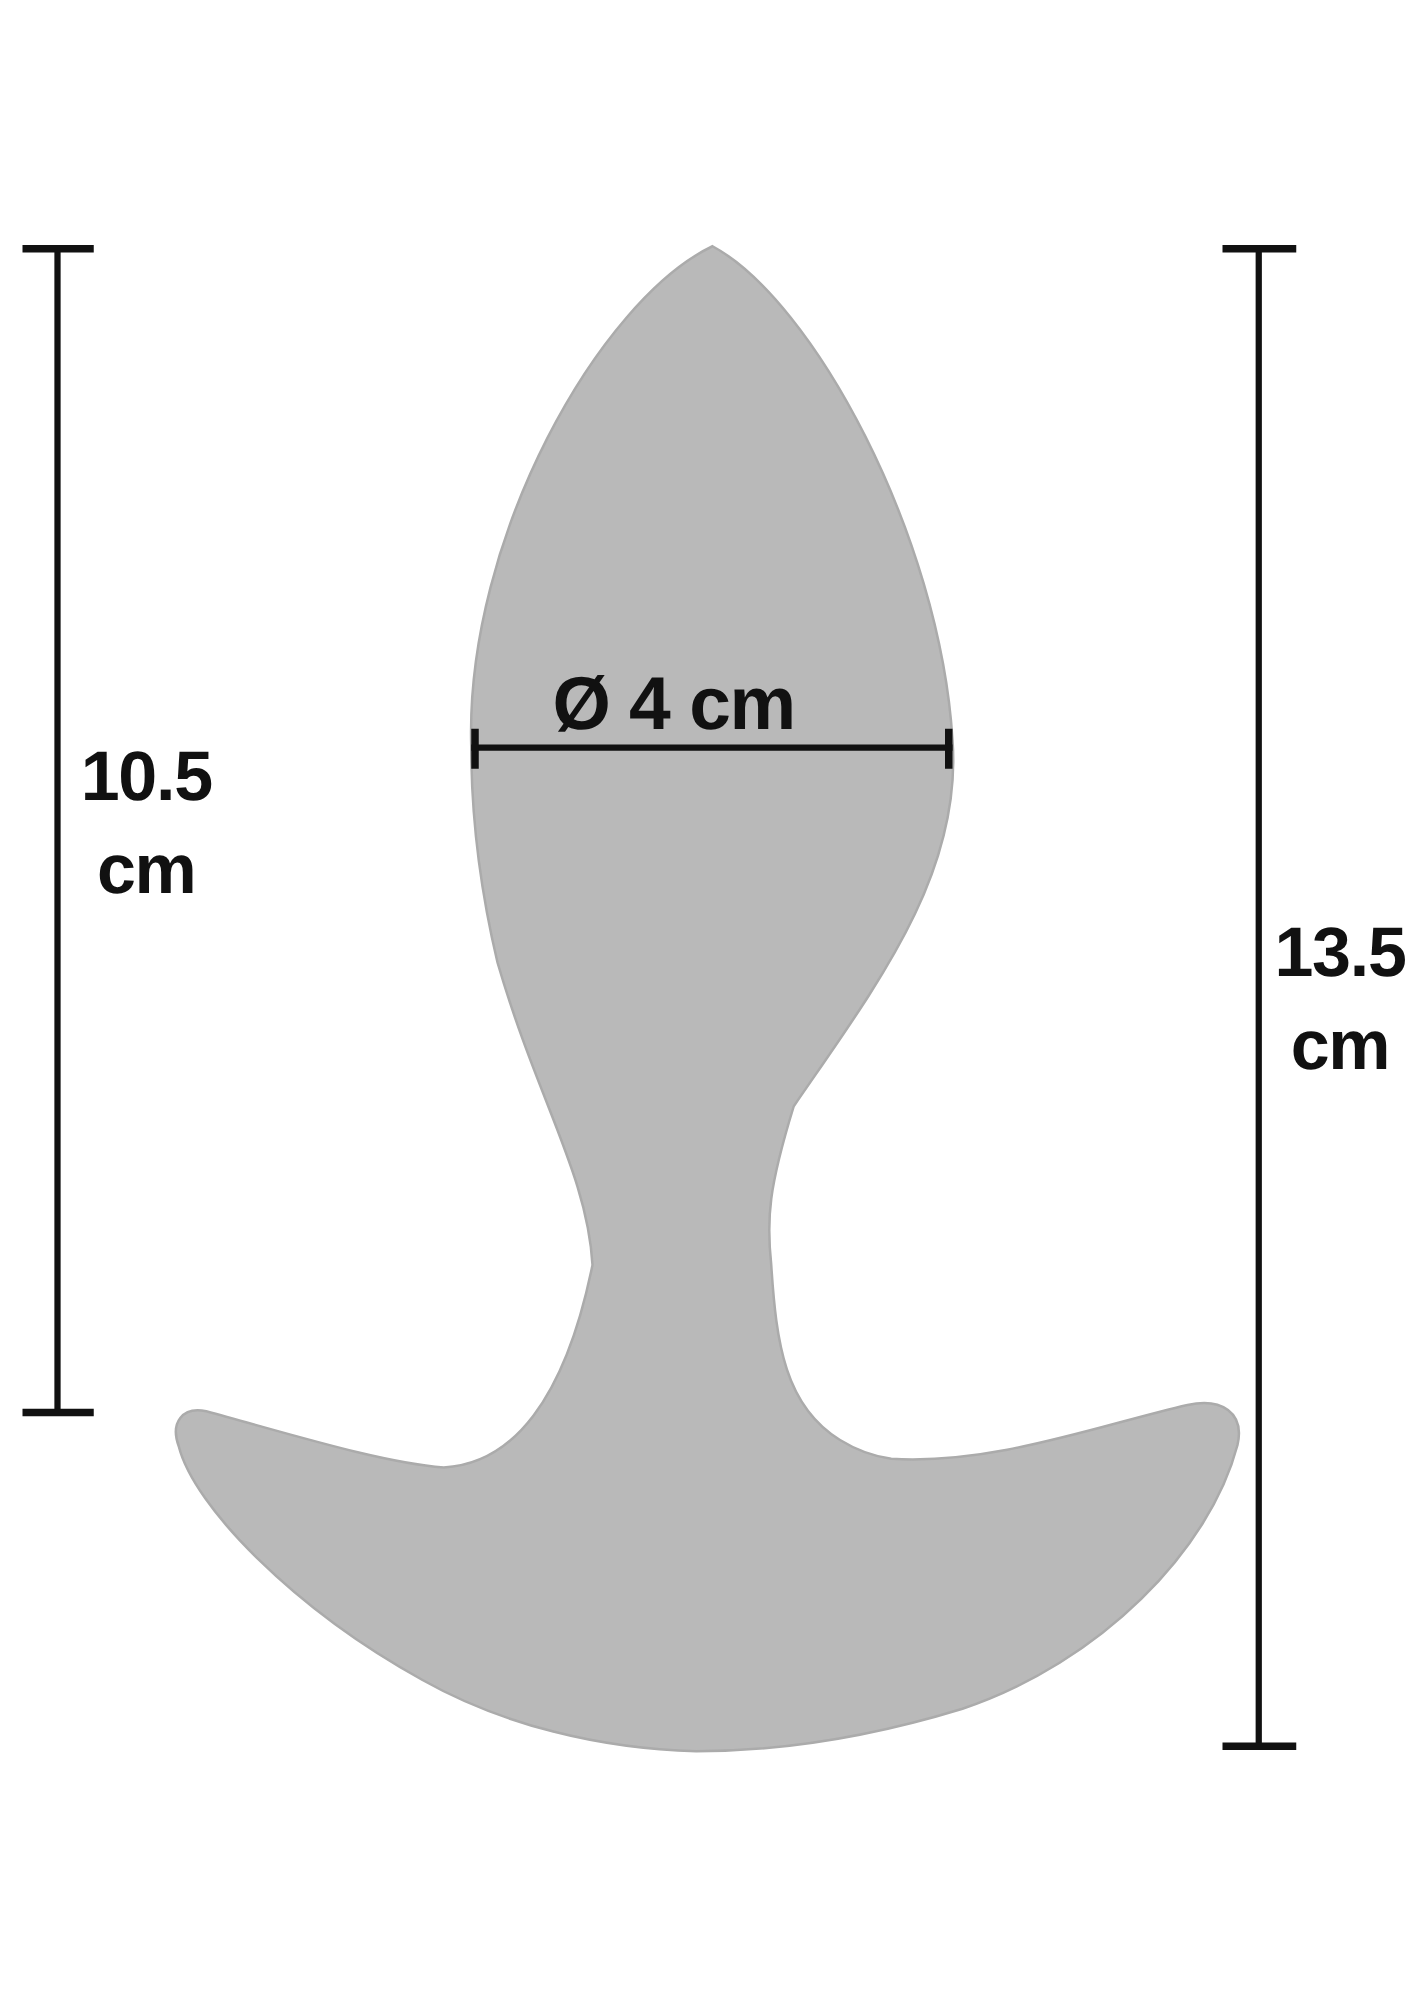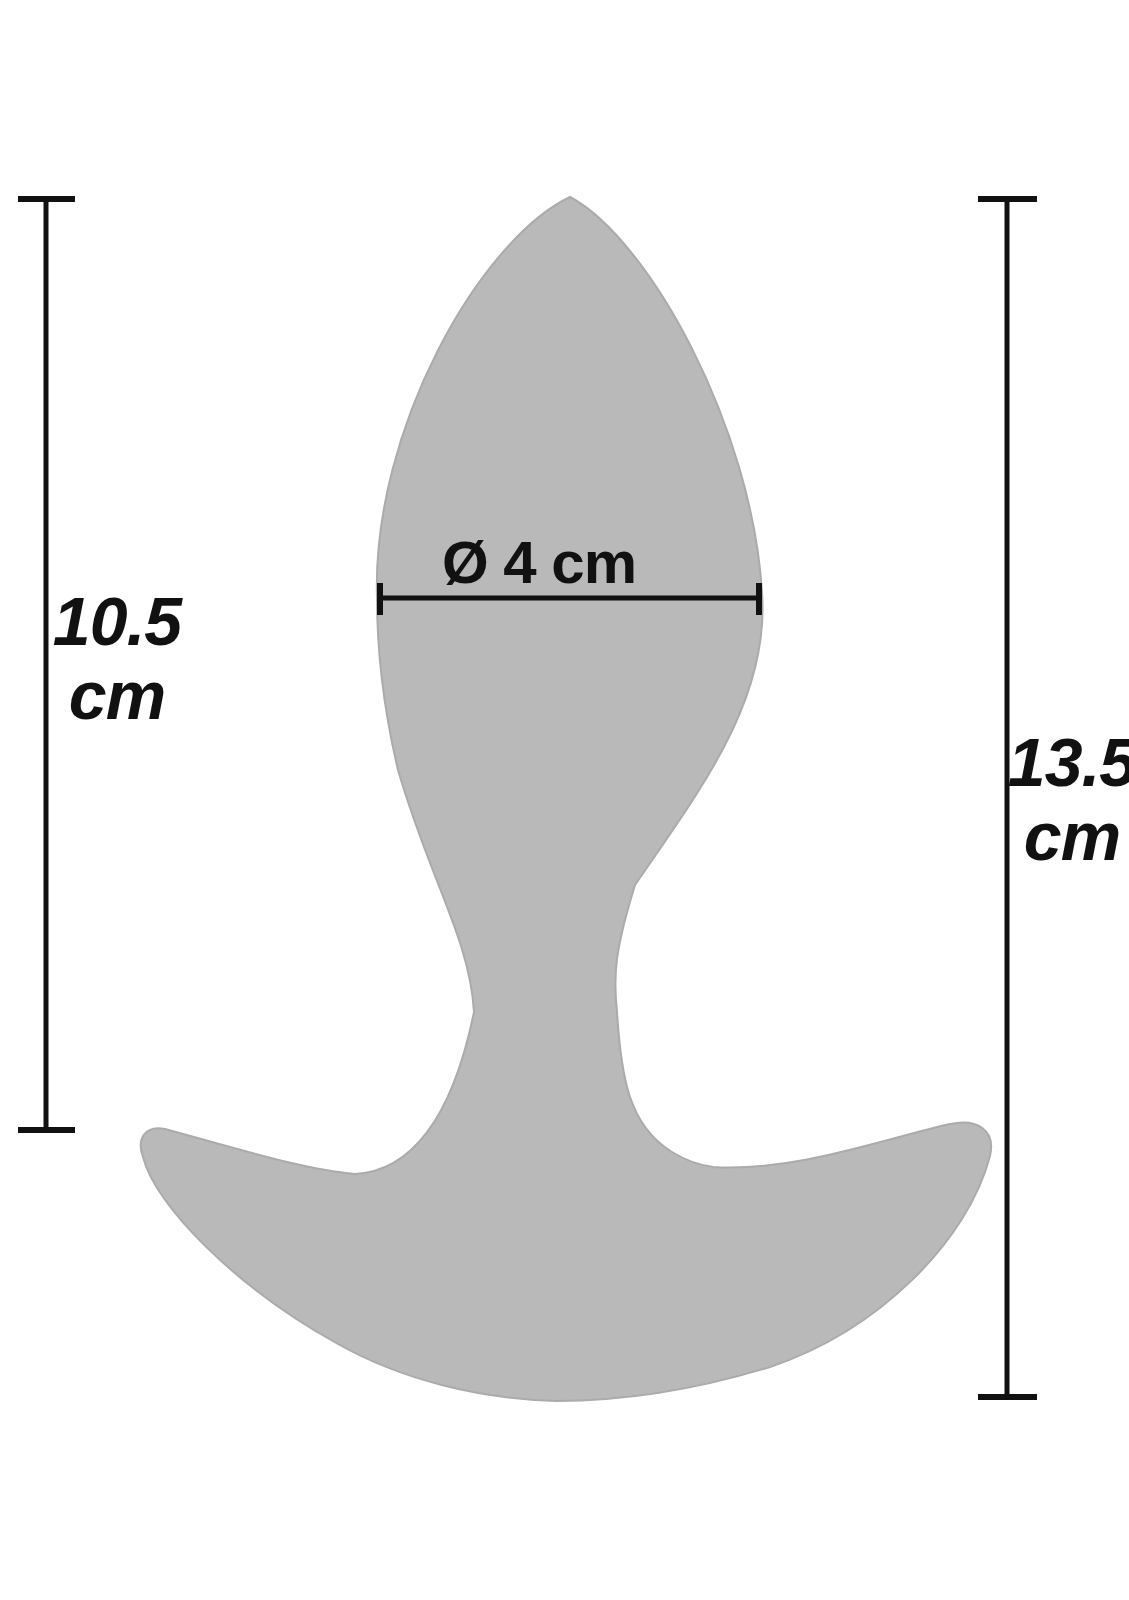--- a/index.html
+++ b/index.html
@@ -41,23 +41,22 @@
   .dim-label {
     position: absolute;
     color: #111111;
     font-weight: 700;
     text-align: center;
     letter-spacing: -1px;
     white-space: nowrap;
   }
   .side-label {
     width: 200px;
-    font-size: 68px;
+    font-size: 56px;
     line-height: 74px;
-    font-style: italic;
   }
   #left-label  { left: 17px;  top: 584px; }
   #right-label { left: 972px; top: 725px; }
   #diameter-label {
     left: 379px;
     top: 531px;
     width: 320px;
     font-size: 60px;
     line-height: 64px;
   }

